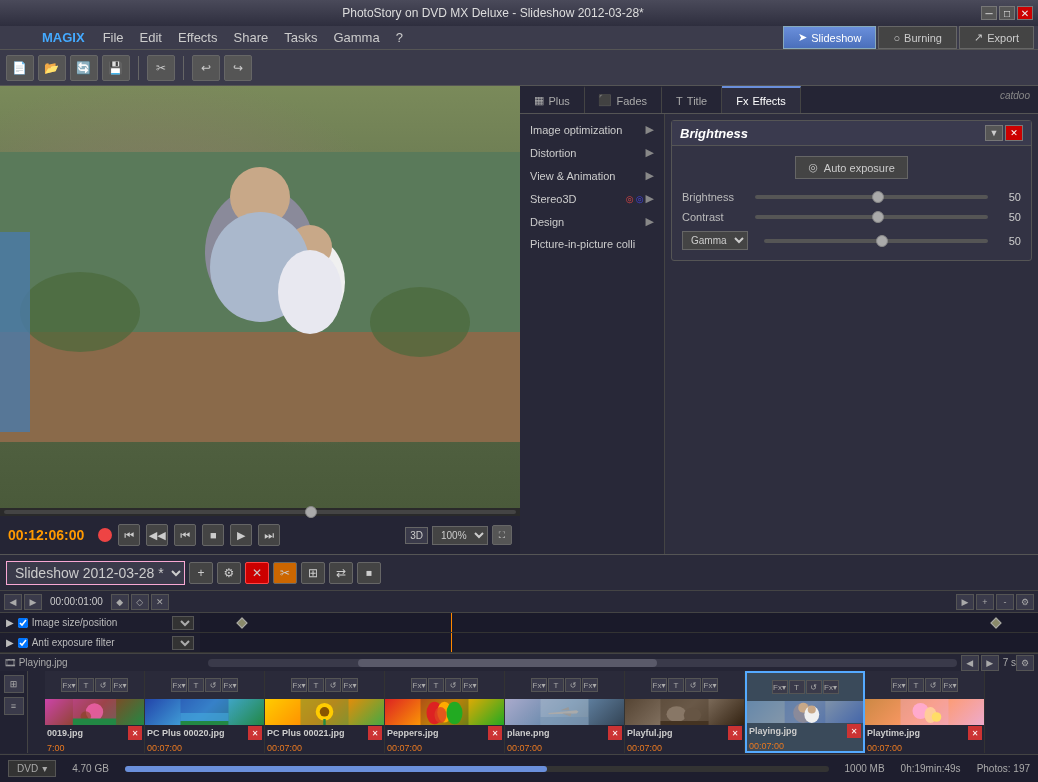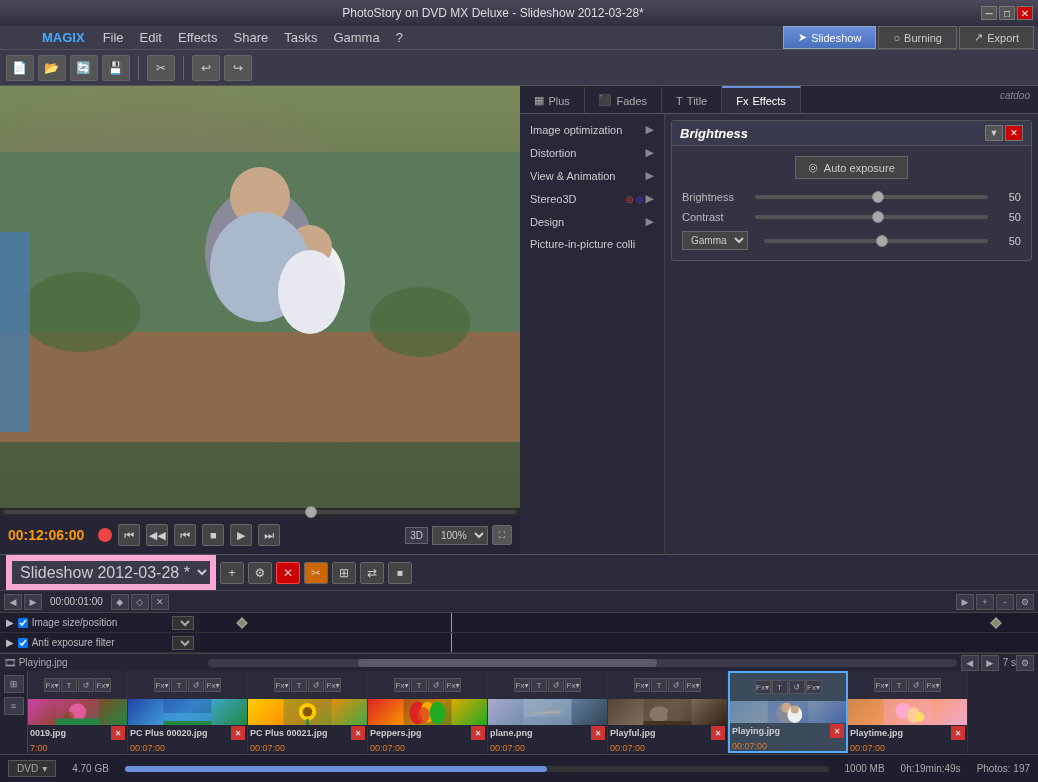--- a/index.html
+++ b/index.html
@@ -222,22 +222,22 @@
     #timeline-area {
       height: 200px; background: #252535; border-top: 1px solid #555;
     }
 
     
     #timeline-top {
       height: 36px; display: flex; align-items: center;
       padding: 0 6px; gap: 4px; background: #2a2a3a; border-bottom: 1px solid #444;
     }
     .slideshow-select {
-      background: #3a3a4a; border: 6px solid #f9a8d4; color: #ccc;
-      padding: 2px 4px; font-size: 16px; flex: 0 0 170px;
+      background: #3a3a4a; border: 1px solid #f9a8d4; color: #ccc;
+      padding: 2px 4px; font-size: 14px; flex: 0 0 170px;
     }
     .tl-btn {
       width: 24px; height: 22px; background: #444; border: 1px solid #666;
       display: flex; align-items: center; justify-content: center;
       color: #ccc; font-size: 12px; cursor: pointer; border-radius: 2px;
     }
     .tl-btn.red { background: #c00; border-color: #f44; }
     .tl-btn.orange { background: #c60; }
 
     
@@ -311,21 +311,21 @@
       display: flex; align-items: center; padding: 0 8px; gap: 16px;
       font-size: 10px; color: #aaa;
     }
     .status-item { display: flex; align-items: center; gap: 4px; }
     .status-dvd {
       display: flex; align-items: center; gap: 4px;
       background: #333; border: 1px solid #555; padding: 2px 8px;
     }
 
     .thumb-strip-inner {
-      display: flex; height: 100%; overflow-x: hidden;
+      display: flex; height: 100%; overflow-x: hidden; margin-left: 17px;
     }
 
     .thumb-entry {
       display: flex; flex-direction: column; flex-shrink: 0;
       border-right: 1px solid #333;
     }
     .thumb-top-icons {
       height: 28px; display: flex; align-items: center; justify-content: center; gap: 1px;
       background: #2a2a3a; padding: 2px;
     }

